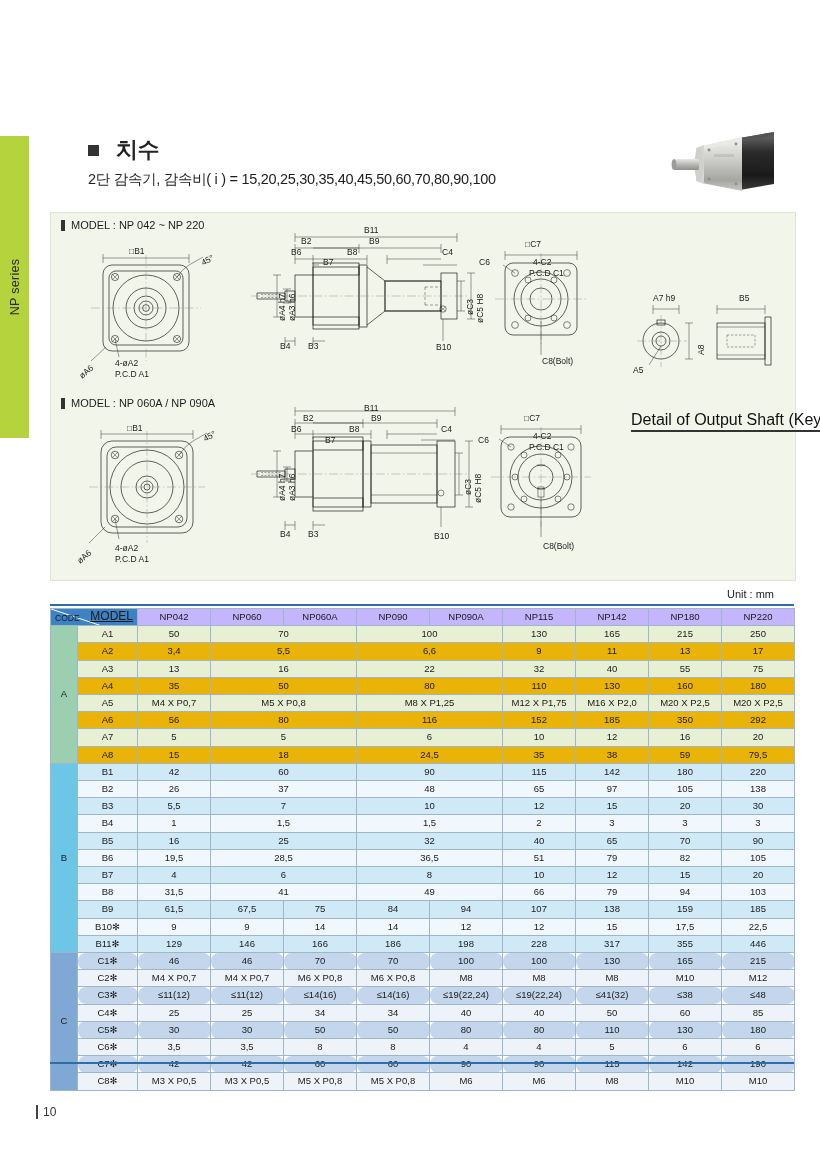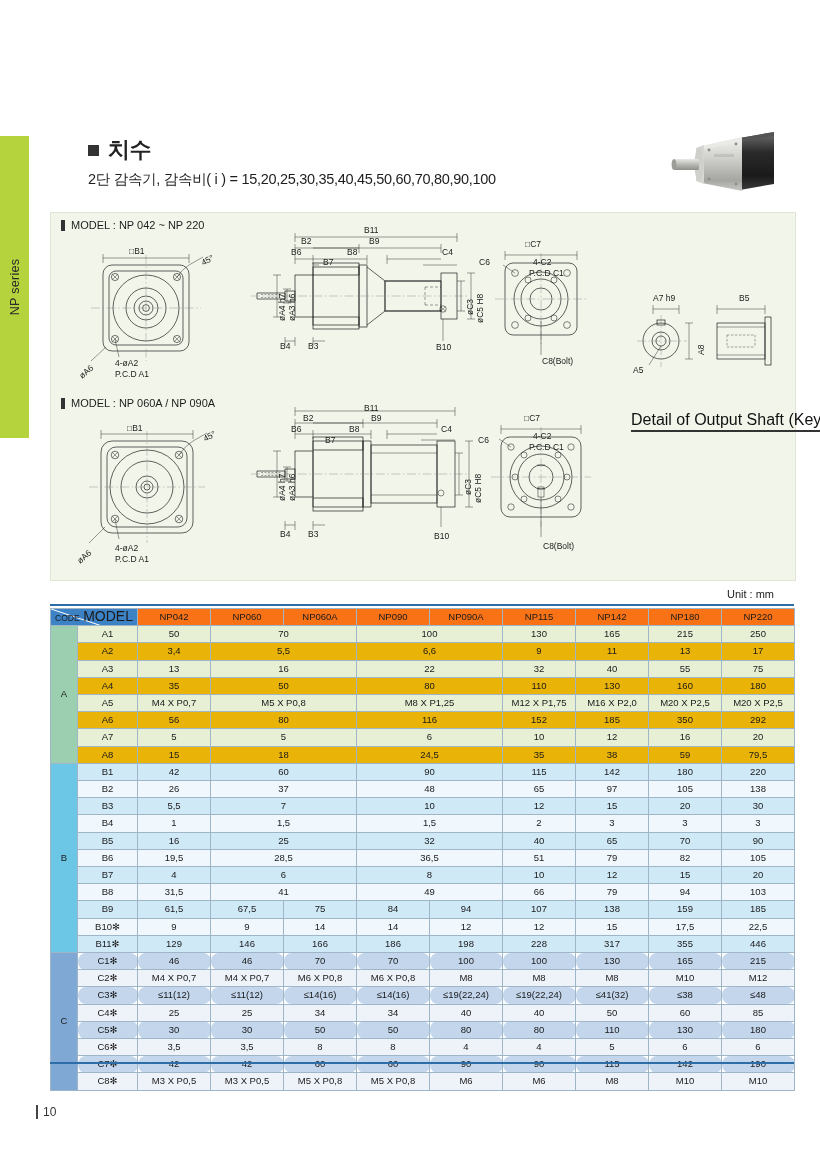--- a/index.html
+++ b/index.html
@@ -14,21 +14,21 @@
   .series-tab{
     position:absolute;left:0;top:136px;width:29px;height:302px;
     background:#b5d33d;
   }
   .series-tab .label{
     position:absolute;left:50%;top:50%;
     transform:translate(-50%,-50%) rotate(-90deg);
     white-space:nowrap;font-size:12.5px;color:#2b2b2b;letter-spacing:.3px;
   }
   
-  .title-row{position:absolute;left:88px;top:135px;display:flex;align-items:center;gap:9px;}
+  .title-row{position:absolute;left:88px;top:135px;display:flex;align-items:center;gap:17px;}
   .title-sq{width:11px;height:11px;background:#333;display:inline-block;}
   .title-txt{font-size:22px;font-weight:bold;color:#222;letter-spacing:-0.5px;}
   .subtitle{position:absolute;left:88px;top:170px;font-size:14.5px;color:#1d1d1d;letter-spacing:-0.3px;}
   
   .photo{position:absolute;left:662px;top:126px;width:128px;height:80px;}
   
   .draw-panel{
     position:absolute;left:50px;top:212px;width:744px;height:367px;
     background:#f2f6ea;border:1px solid #dfe6d3;
   }
@@ -43,28 +43,28 @@
   
   .tbl-wrap{position:absolute;left:50px;top:608px;width:744px;}
   table.spec{border-collapse:collapse;width:744px;table-layout:fixed;}
   table.spec td,table.spec th{
     border:1px solid #9fb6c9;font-size:9.5px;color:#1a1a1a;
     text-align:center;padding:0;height:16.2px;line-height:16.2px;
     font-weight:normal;overflow:hidden;white-space:nowrap;
   }
   
   thead th{
-    background:#f97316;color:#ffffff;font-size:10px;height:29px;line-height:29px;
+    background:#c4b5fd;color:#ffffff;font-size:10px;height:29px;line-height:29px;
     border:1px solid #2e6ea8;
   }
   th.corner{
     position:relative;background:#3c82c4;padding:0;
   }
   th.corner .diag{position:absolute;inset:0;}
-  th.corner .m{position:absolute;right:4px;top:1px;font-size:14px;line-height:12px;}
+  th.corner .m{position:absolute;right:4px;top:1px;font-size:12px;line-height:12px;text-decoration:underline;}
   th.corner .c{position:absolute;left:4px;bottom:1px;font-size:8.5px;line-height:12px;}
   
   td.grp{
     color:#ffffff;font-size:21px;font-weight:normal;width:27px;
     vertical-align:middle;line-height:1;
   }
   td.grp.a{background:#9ccfb0;}
   td.grp.b{background:#6cc6e6;}
   td.grp.c{background:#7fa8d4;}
   

